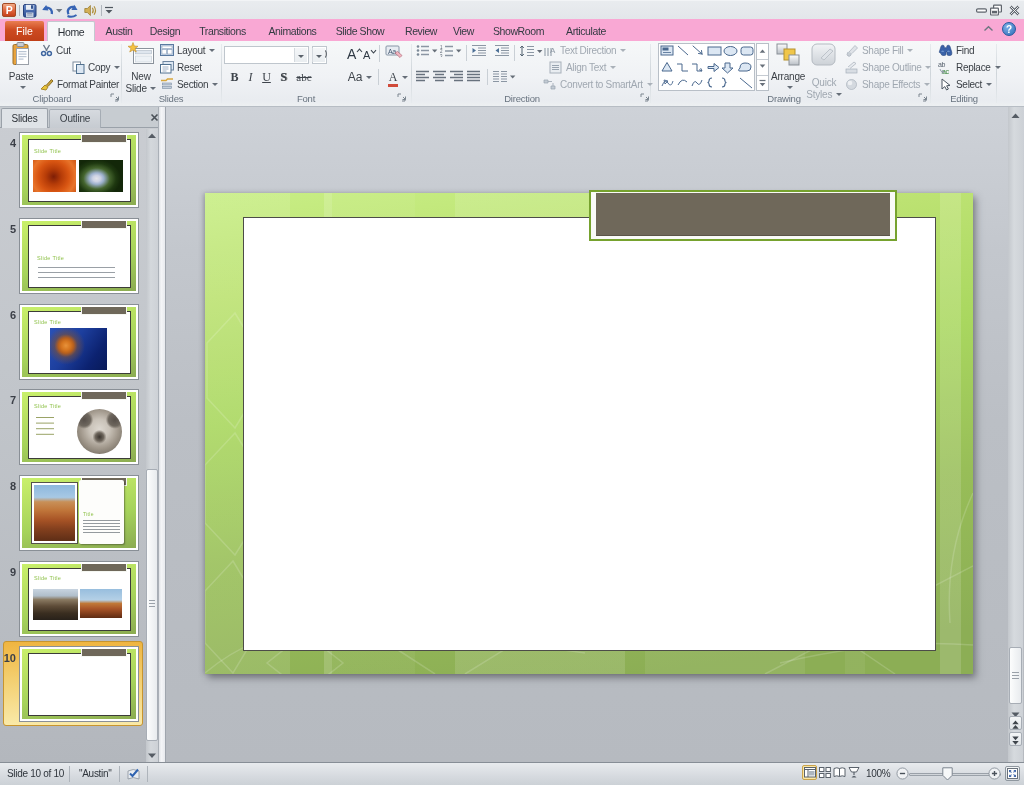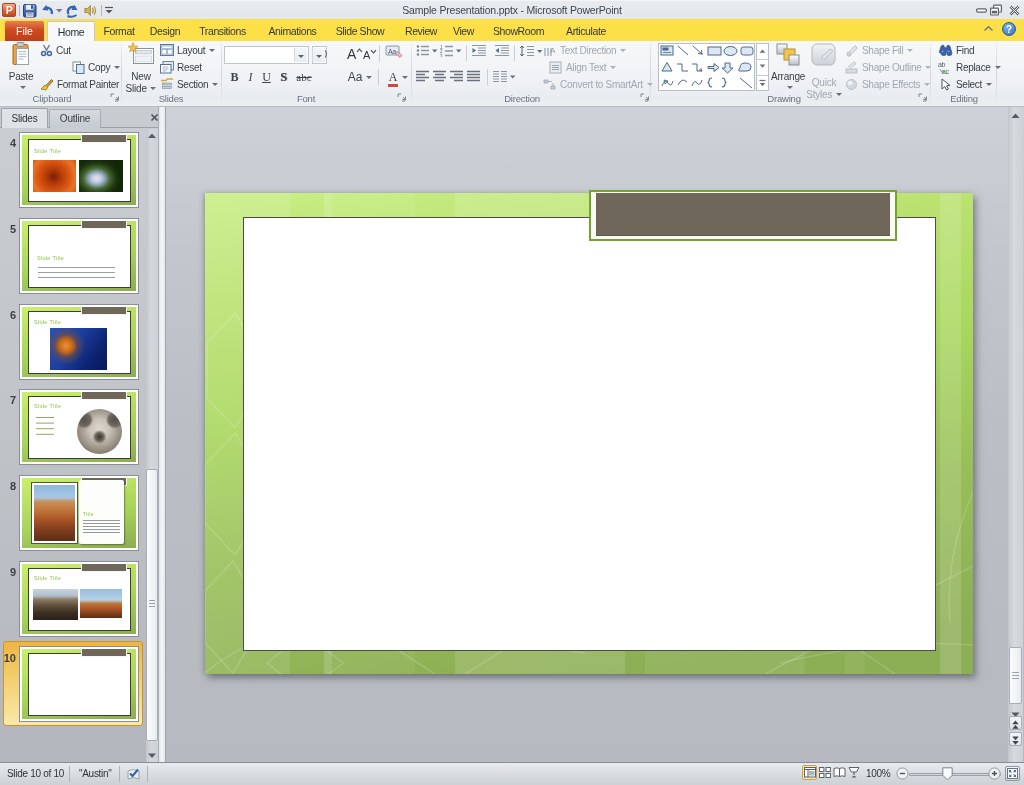--- a/index.html
+++ b/index.html
@@ -2,21 +2,21 @@
 <html><head>
 <meta charset="utf-8">
 <style>
 * { margin:0; padding:0; box-sizing:border-box; }
 html,body { width:1024px; height:785px; overflow:hidden; }
 body { font-family:"Liberation Sans", sans-serif; position:relative; background:#b9bdc2; }
 #titlebar { position:absolute; left:0; top:0; width:1024px; height:19px;
   background:linear-gradient(#e9ecef,#e3e6ea); border-top:1px solid #f2f4f6; }
 #title { position:absolute; left:0; right:0; top:3px; text-align:center; font-size:10.5px; letter-spacing:-0.2px; color:#3e4650; }
 #tabrow { position:absolute; left:0; top:19px; width:1024px; height:22px;
-  background:#fde047; }
+  background:#f9a8d4; }
 #tabrow .tab { position:absolute; top:2px; height:20px; font-size:10.5px; letter-spacing:-0.4px; white-space:nowrap; color:#333a42;
   text-align:center; line-height:20px; }
 #tabrow .sel { background:#f6f8f9; border:1px solid #c3c9d0; border-bottom:none;
   border-radius:2px 2px 0 0; color:#2b3138; }
 #filetab { position:absolute; left:5px; top:2px; width:39px; height:20px;
   background:linear-gradient(#e97e52,#cd4a21 45%,#c03f18); border-radius:2px 2px 0 0;
   color:#fff; font-size:10.5px; text-align:center; line-height:20px; }
 #ribbon { position:absolute; left:0; top:41px; width:1024px; height:66px;
   background:linear-gradient(#f6f8f9,#f0f2f5 55%,#e9ecf0 90%,#edf0f2);
   border-bottom:1px solid #b7bdc4; }
@@ -57,21 +57,20 @@
 .mini { position:relative; width:114px; height:70px; overflow:hidden;
   background:linear-gradient(168deg,#c9f06b 0%,#b9e163 28%,#a6d35b 58%,#8cac52 100%); }
 .miniwhite { position:absolute; left:6px; top:4px; width:103px; height:63px; background:#fff; border:1px solid #3c3c38; }
 .minitab { position:absolute; left:59px; top:0px; width:46px; height:8px; background:#6f685a; border:1px solid #f5f7f2; border-top:none; }
 .tnum { position:absolute; font-size:11px; font-weight:bold; color:#3c4048; width:16px; text-align:right; z-index:3; }
 .stitle { position:absolute; font-size:5.5px; color:#90c24c; letter-spacing:0.3px; white-space:nowrap; }
 </style>
 </head>
 <body>
 <div id="titlebar">
-  <div id="title">Sample Presentation.pptx  -  Microsoft PowerPoint</div>
   <svg style="position:absolute;left:2px;top:2px;" width="112" height="15" viewBox="0 0 112 15">
     <defs>
       <linearGradient id="pg" x1="0" y1="0" x2="0" y2="1">
           <stop offset="0" stop-color="#f4b18c"></stop>
           <stop offset="0.5" stop-color="#e06740"></stop>
           <stop offset="1" stop-color="#c43e18"></stop>
         </linearGradient>
       <linearGradient id="sg" x1="0" y1="0" x2="0" y2="1">
           <stop offset="0" stop-color="#6a8cc8"></stop>
           <stop offset="1" stop-color="#2a4a90"></stop>
@@ -114,21 +113,21 @@
       <rect x="14.6" y="4.2" width="7.8" height="6.8" rx="0.5"></rect>
     </g>
     <rect x="16" y="6.8" width="5" height="2.6" fill="#5e646c"></rect>
     <path d="M34.5 2.5 L42.5 10.5 M42.5 2.5 L34.5 10.5" stroke="#5e646c" stroke-width="2.6"></path>
     <path d="M34.5 2.5 L42.5 10.5 M42.5 2.5 L34.5 10.5" stroke="#fbfbfb" stroke-width="0.9"></path>
   </svg>
 </div>
 <div id="tabrow">
   <div id="filetab">File</div>
   <div class="tab sel" style="left:47px;width:48px;">Home</div>
-  <div class="tab" style="left:102px;width:34px;">Format</div>
+  <div class="tab" style="left:102px;width:34px;">Austin</div>
   <div class="tab" style="left:148px;width:34px;">Design</div>
   <div class="tab" style="left:198px;width:49px;">Transitions</div>
   <div class="tab" style="left:268px;width:49px;">Animations</div>
   <div class="tab" style="left:335px;width:50px;">Slide Show</div>
   <div class="tab" style="left:403px;width:36px;">Review</div>
   <div class="tab" style="left:450px;width:27px;">View</div>
   <div class="tab" style="left:492px;width:53px;">ShowRoom</div>
   <div class="tab" style="left:564px;width:44px;">Articulate</div>
   <svg style="position:absolute;right:30px;top:6px;" width="11" height="9" viewBox="0 0 11 9">
       <path d="M1.5 5.5 L5.5 1.8 L9.5 5.5" fill="none" stroke="#6d7680" stroke-width="1.4"></path>

